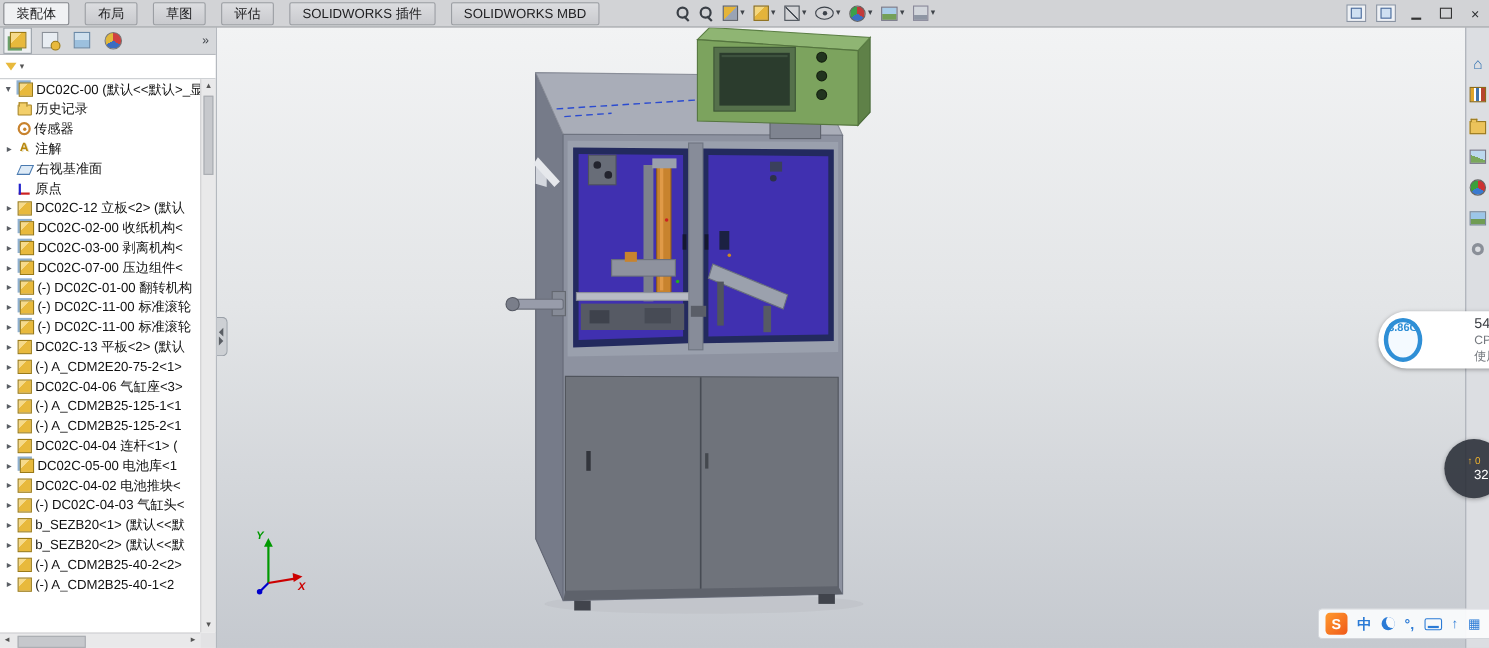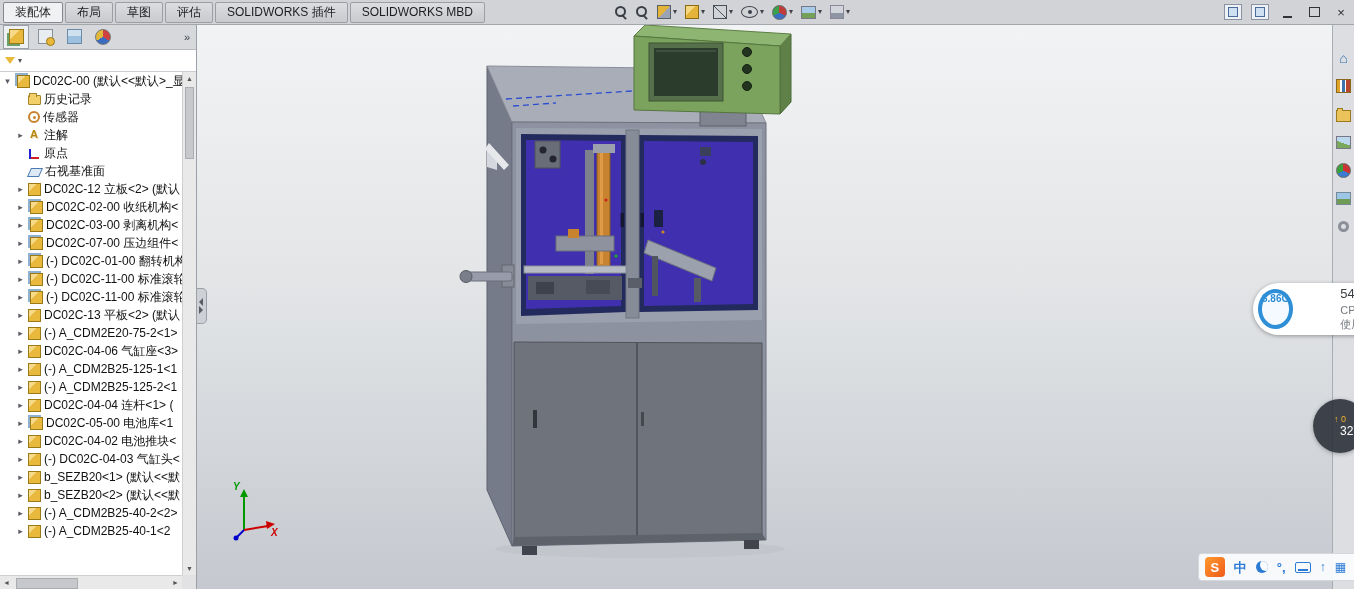--- a/index.html
+++ b/index.html
@@ -1,21 +1,21 @@
 <!DOCTYPE html>
 <html style="--accent-blue: #2f8fd6; --machine-body: #8d92a0; --machine-side: #767b89; --machine-top: #a9adb8; --machine-door: #6f737b; --panel-green: #7ca35e; --panel-screen: #2b3c2d; --glass-purple: #4030b0; --glass-frame: #232a5e; --machine-orange: #c8832e; --tree-gold: #e8b93c; --sogou-orange: #f05a1a; --triad-x: #cc0000; --triad-y: #009900; --triad-z: #0000cc;"><head>
 <meta charset="utf-8">
 <style>
   html,body{margin:0;padding:0;}
   body{font-family:"Liberation Sans","DejaVu Sans",sans-serif;-webkit-font-smoothing:antialiased;}
   .stage{position:relative;width:1354px;height:589px;overflow:hidden;background:#c9ccd1;}
 
   
   .topbar{position:absolute;left:0;top:0;width:1354px;height:24px;background:#d2d3d6;border-bottom:1px solid #a3a6aa;z-index:10;}
-  .cmdtabs{position:absolute;left:3px;top:2px;display:flex;gap:2px;}
+  .cmdtabs{position:absolute;left:3px;top:2px;display:flex;gap:14px;}
   .cmdtab{padding:1px 11px;font-size:12px;color:#1d1d1f;border:1px solid #9b9ea3;background:linear-gradient(#dcdde0,#c9cace);border-radius:2px;line-height:17px;white-space:nowrap;cursor:default;}
   .cmdtab[data-active="true"]{background:#f0f1f3;border-color:#84878c;}
 
   
   .hud{position:absolute;left:615px;top:1px;height:22px;display:flex;align-items:center;gap:8px;}
   .hicon{display:flex;align-items:center;gap:2px;}
   .caret{font-size:8px;color:#3f4349;line-height:1;}
   .hi-mag{width:13px;height:13px;position:relative;display:inline-block;}
   .hi-mag::before{content:"";position:absolute;left:0;top:0;width:7px;height:7px;border:2px solid #3a3f46;border-radius:50%;}
   .hi-mag::after{content:"";position:absolute;right:1px;bottom:1px;width:6px;height:2px;background:#3a3f46;transform:rotate(45deg);}
@@ -45,21 +45,21 @@
   .pt-pm::after{content:"";position:absolute;right:-3px;bottom:-3px;width:7px;height:7px;border-radius:50%;background:#e8b93c;border:1px solid #9a7a16;}
   .pt-cm{width:13px;height:13px;background:linear-gradient(#cfe0ee 0 50%,#9cc0de 50%);border:1px solid #6a8aa8;}
   .pt-dm{width:14px;height:14px;border-radius:50%;background:conic-gradient(#d04040 0 120deg,#3c6cc0 120deg 240deg,#e0b83c 240deg);border:1px solid #777;}
   .more{margin-left:auto;color:#3c4046;font-size:11px;padding-right:3px;}
 
   .filter{position:absolute;left:0;top:26px;width:100%;height:22px;background:#fff;border-bottom:1px solid #c9ccd0;display:flex;align-items:center;padding:0 5px;gap:3px;box-sizing:border-box;}
   .funnel{width:0;height:0;border-left:5px solid transparent;border-right:5px solid transparent;border-top:7px solid #e8b93c;}
   .filter .caret{color:#555;}
 
   .tree{position:absolute;left:0;top:48px;right:14px;bottom:14px;overflow:hidden;font-size:12px;color:#111;}
-  .tree-row{height:18px;display:flex;align-items:center;gap:3px;padding-left:16px;white-space:nowrap;overflow:hidden;}
+  .tree-row{height:18px;display:flex;align-items:center;gap:3px;padding-left:4px;white-space:nowrap;overflow:hidden;}
   .tree-row.root{padding-left:3px;}
   .exp{width:9px;flex:none;font-size:9px;color:#5a5e64;text-align:center;}
   .tlabel{overflow:hidden;text-overflow:clip;text-align:right;}
   .ticon{width:13px;height:13px;display:inline-block;position:relative;flex:none;box-sizing:border-box;}
   .ticon[data-icon="part"]{background:linear-gradient(135deg,#f6da8a 0 35%,var(--tree-gold) 35%);border:1px solid #9a7a16;}
   .ticon[data-icon="assembly"]{background:linear-gradient(135deg,#f6da8a 0 35%,var(--tree-gold) 35%);border:1px solid #9a7a16;box-shadow:-2px -2px 0 0 #8fb0d0;margin-left:2px;}
   .ticon[data-icon="folder-history"]{background:#f3cf6a;border:1px solid #a8862a;border-radius:1px;margin-top:2px;height:10px;}
   .ticon[data-icon="folder-history"]::before{content:"";position:absolute;left:0;top:-3px;width:6px;height:3px;background:#f3cf6a;border:1px solid #a8862a;border-bottom:none;}
   .ticon[data-icon="sensor"]{border-radius:50%;border:2px solid #c8832e;background:#fff;width:12px;height:12px;}
   .ticon[data-icon="sensor"]::before{content:"";position:absolute;left:3px;top:3px;width:3px;height:3px;border-radius:50%;background:#c8832e;}
@@ -336,28 +336,28 @@
         <div class="tree-row">
           <span class="exp">▸</span>
           <span class="ticon" data-icon="annotation"></span>
           <span class="tlabel">注解</span>
         </div>
 
 
 
         <div class="tree-row">
           <span class="exp"></span>
+          <span class="ticon" data-icon="plane"></span>
+          <span class="tlabel">右视基准面</span>
+        </div>
+
+        <div class="tree-row">
+          <span class="exp"></span>
           <span class="ticon" data-icon="origin"></span>
           <span class="tlabel">原点</span>
-        </div>
-
-        <div class="tree-row">
-          <span class="exp"></span>
-          <span class="ticon" data-icon="plane"></span>
-          <span class="tlabel">右视基准面</span>
         </div>
 
         <div class="tree-row">
           <span class="exp">▸</span>
           <span class="ticon" data-icon="part"></span>
           <span class="tlabel">DC02C-12 立板&lt;2&gt; (默认</span>
         </div>
 
         <div class="tree-row">
           <span class="exp">▸</span>

